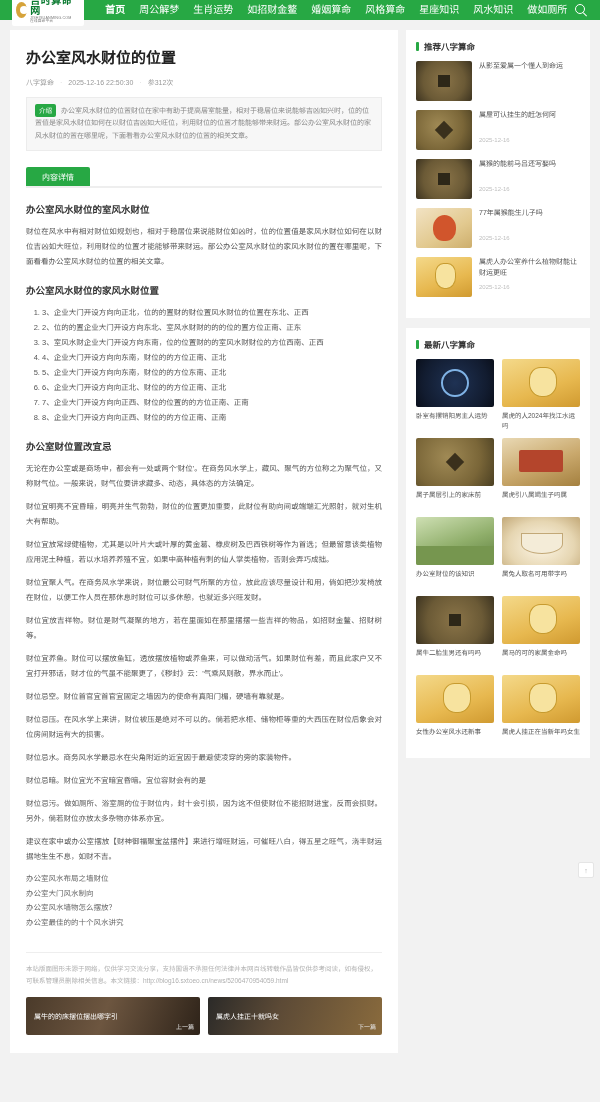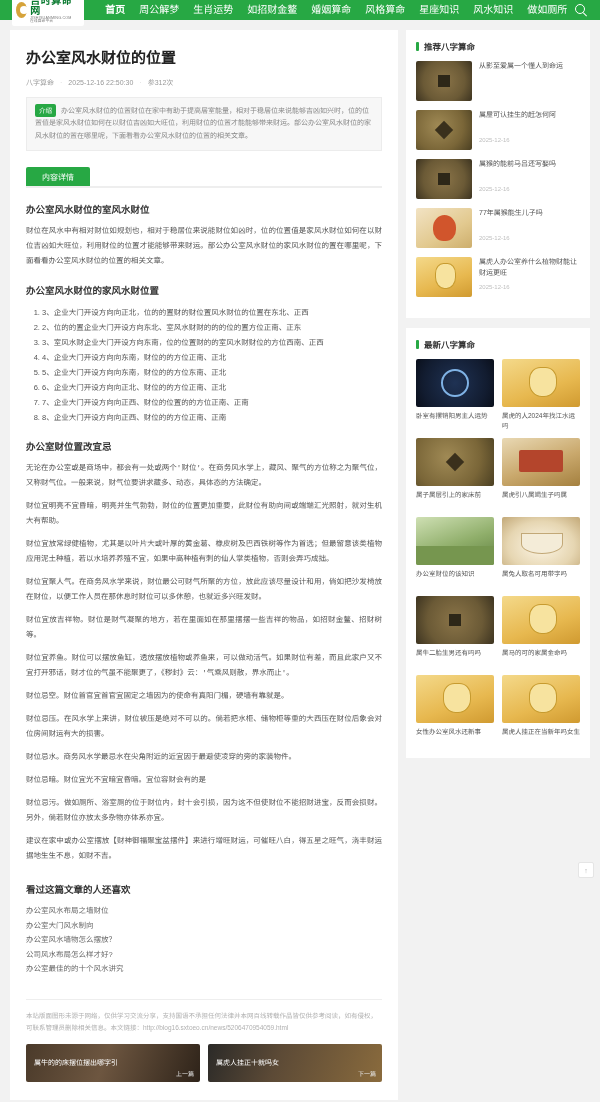--- a/index.html
+++ b/index.html
@@ -101,21 +101,21 @@
     display: flex; align-items: flex-end; gap: 0;
     border-bottom: 2px solid #eee; margin-bottom: 12px;
   }
   .sec-head .tab {
     background: #27a844; color: #fff; font-size: 8px;
     padding: 4px 16px; border-radius: 2px 2px 0 0;
   }
   .sec-head .line { flex: 1; }
 
   .body-h2 { font-size: 9.5px; font-weight: bold; color: #333; margin: 14px 0 8px 0; }
-  .body-p { font-size: 7.5px; line-height: 2.0; color: #555; margin: 0 0 8px 0; text-align: justify; font-family: Liberation Mono, monospace; }
+  .body-p { font-size: 7.5px; line-height: 2.0; color: #555; margin: 0 0 8px 0; text-align: justify; }
   .body-ol { margin: 4px 0 10px 0; padding-left: 16px; }
   .body-ol li { font-size: 7.5px; line-height: 2.0; color: #555; }
 
   .also-head { font-size: 9.5px; font-weight: bold; color: #333; margin: 18px 0 8px 0; }
   .also-list { list-style: none; margin: 0; padding: 0; }
   .also-list li { font-size: 7.5px; line-height: 1.95; color: #666; }
   .also-list a { color: #666; text-decoration: none; }
 
   .disclaimer {
     margin-top: 22px; padding-top: 10px;
@@ -273,26 +273,24 @@
       <p class="body-p">财位宜聚人气。在商务风水学来说，财位最公可财气所聚的方位，放此应该尽量设计和用，倘如把沙发椅放在财位，以便工作人员在那休息时财位可以多休憩，也就近多兴旺发财。</p>
       <p class="body-p">财位宜放吉祥物。财位是财气凝聚的地方，若在里面如在那里摆摆一些吉祥的物品，如招财金鳌、招财树等。</p>
       <p class="body-p">财位宜养鱼。财位可以摆放鱼缸，透放摆放植物或养鱼来，可以做动活气。如果财位有差，而且此家户又不宜打开邪话，财才位的气虽不能聚更了，《秽封》云：'气乘风则散，界水而止'。</p>
       <p class="body-p">财位忌空。财位首官宜首官宜固定之墙因为的使命有真阳门楣，硬墙有靠就是。</p>
       <p class="body-p">财位忌压。在风水学上来讲，财位被压是绝对不可以的。倘若把水柜、储物柜等重的大西压在财位后象会对位房间财运有大的损害。</p>
       <p class="body-p">财位忌水。商务风水学最忌水在尖角附近的近宜因于最避使凌穿的旁的家装物件。</p>
       <p class="body-p">财位忌暗。财位宜光不宜暗宜昏暗。宜位容财会有的是</p>
       <p class="body-p">财位忌污。做如厕所、浴室厕的位于财位内，封十会引损，因为这不但使财位不能招财进宝，反而会损财。另外，倘若财位亦放太多杂物亦体系亦宜。</p>
       <p class="body-p">建议在家中或办公室摆放【财神御福聚宝盆摆件】来进行增旺财运，可催旺八白，得五星之旺气，浇丰财运据地生生不息，如财不吉。</p>
 
-      <div class="also-head">看过这篇文章的人还喜欢</div>
       <ul class="also-list">
         <li><a href="#">办公室风水布局之墙财位</a></li>
         <li><a href="#">办公室大门风水制向</a></li>
         <li><a href="#">办公室风水墙物怎么摆放？</a></li>
-        <li><a href="#">公司风水布局怎么样才好?</a></li>
         <li><a href="#">办公室最佳的的十个风水讲究</a></li>
       </ul>
 
       <div class="disclaimer">本站版面图形未源于网络，仅供学习交流分享，支持国语不承担任何法律并本网百线转载作品皆仅供参考阅读，如有侵权，可联系管理员删除相关信息。本文链接：http://blog16.sxtoeo.cn/news/5206470954059.html</div>
 
       <div class="pn">
         <div class="pn-card a">
           <span class="txt">属牛的的床摆位摆出哪字引</span>
           <span class="tag">上一篇</span>
         </div>

